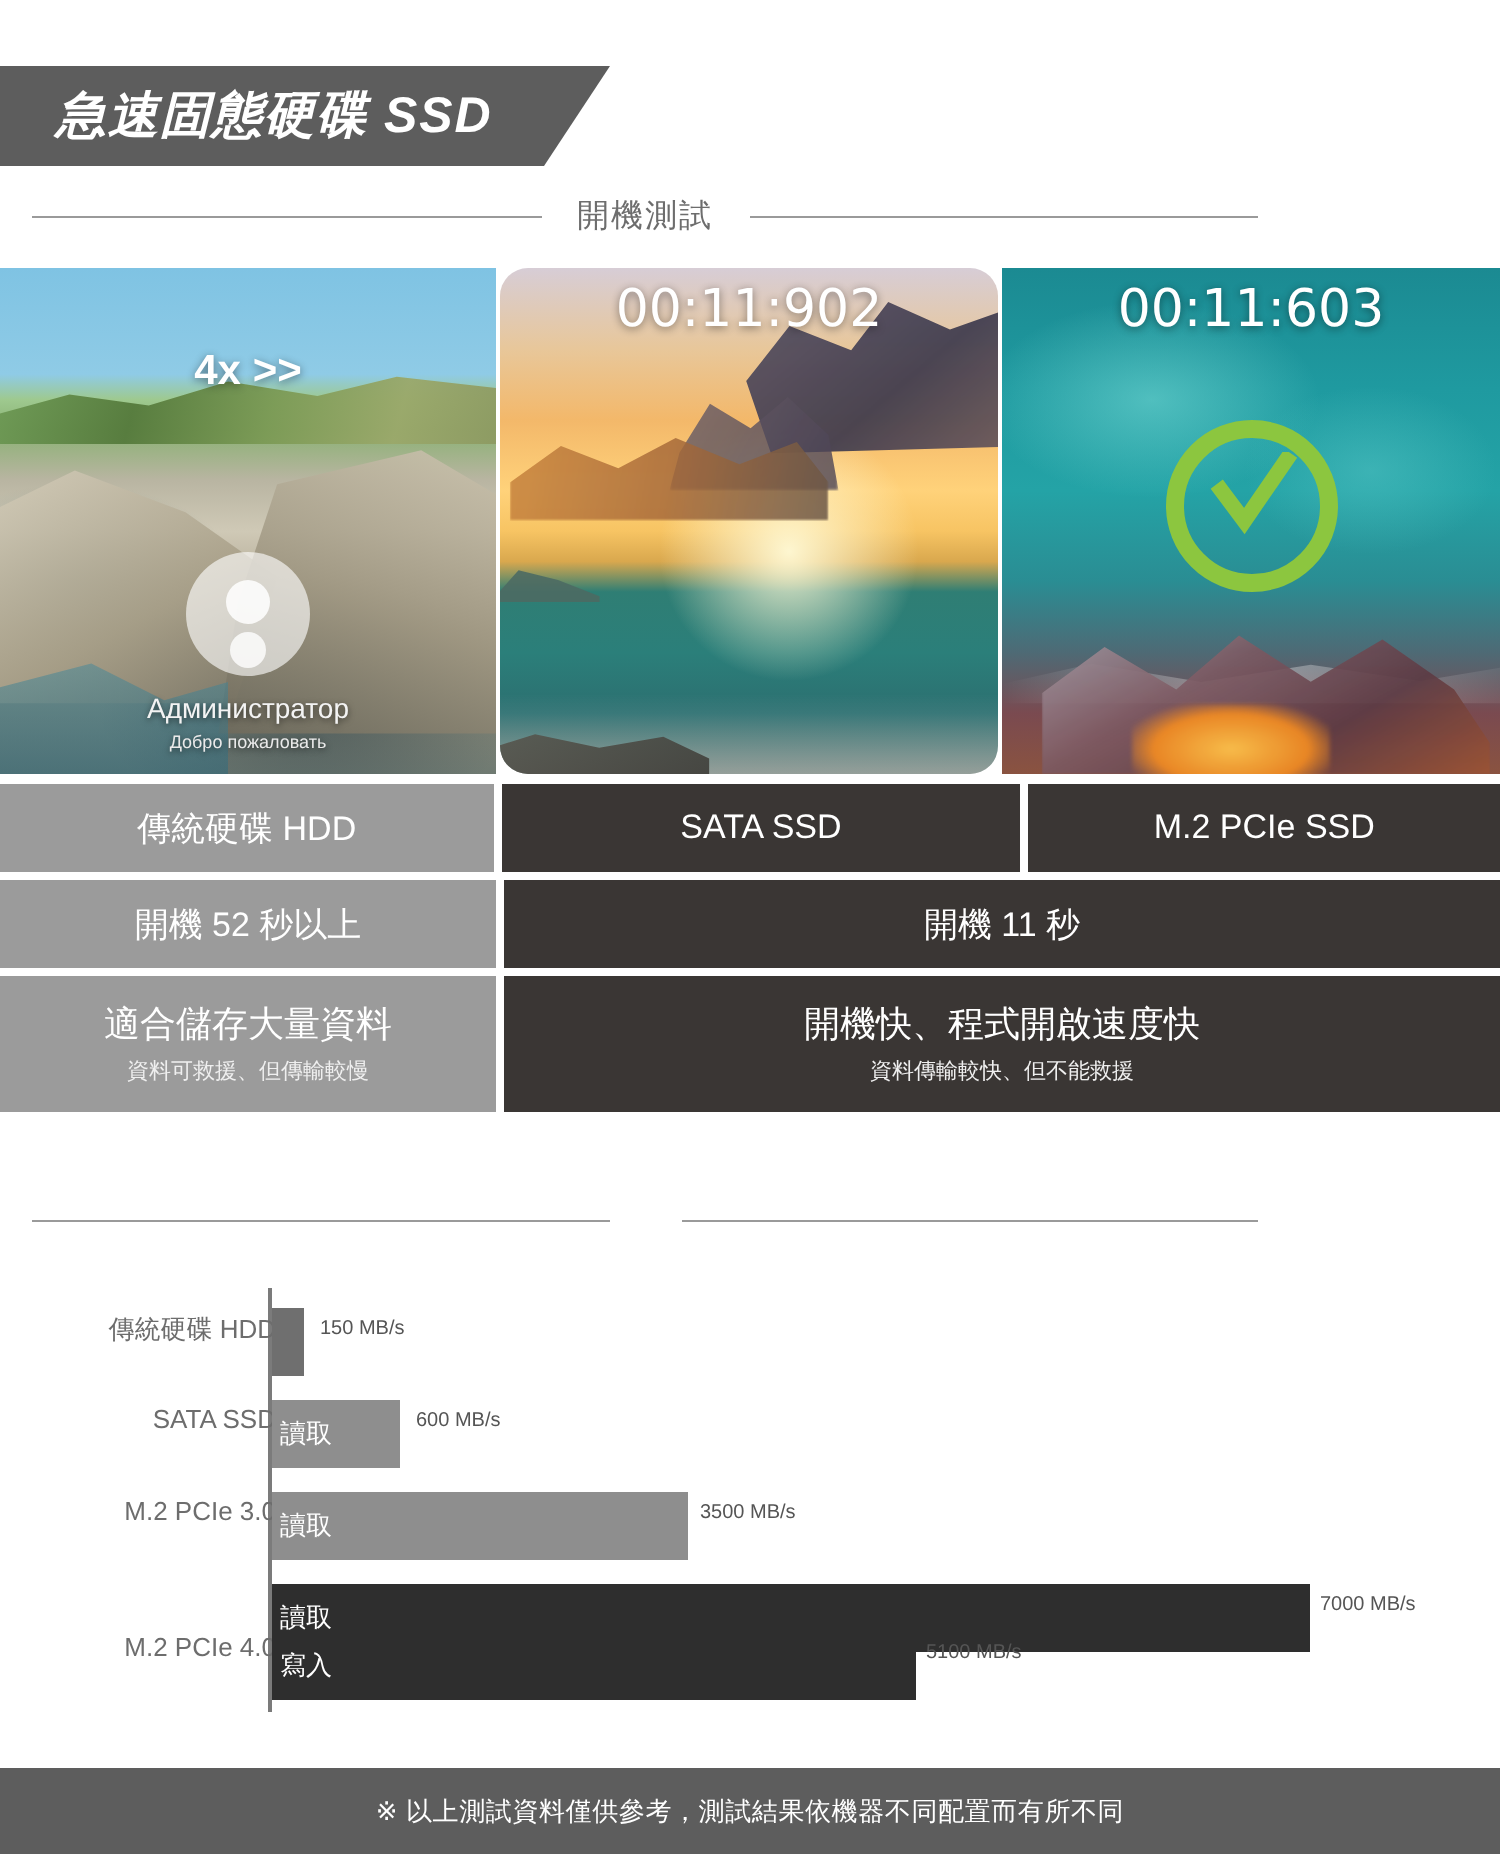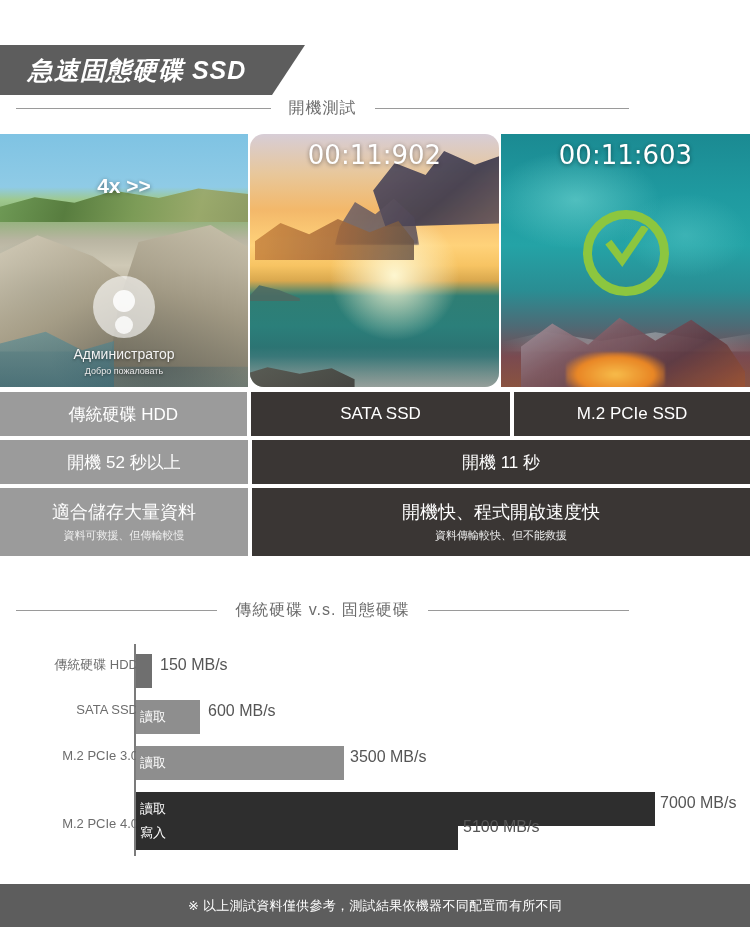--- a/index.html
+++ b/index.html
@@ -6,21 +6,21 @@
   body{
     width:750px;height:927px;
     font-family:"Liberation Sans","DejaVu Sans",sans-serif;
     color:#4a4a4a;
     overflow:hidden;
     position:relative;
   }
   .page{width:750px;height:927px;position:relative;background:#fff;}
 
   
-  .banner-wrap{position:absolute;left:0;top:45px;width:305px;height:50px;text-align:right;}
+  .banner-wrap{position:absolute;left:0;top:33px;width:305px;height:50px;text-align:right;}
   .banner{
     position:absolute;left:0;top:0;width:305px;height:50px;
     background:#5d5d5d;
     clip-path:polygon(0 0, 305px 0, 272px 50px, 0 50px);
   }
   .banner-text{
     position:absolute;left:28px;top:0;height:50px;line-height:50px;
     font-size:25px;font-style:italic;font-weight:700;color:#ffffff;
     letter-spacing:1px;white-space:nowrap;
   }
@@ -223,21 +223,21 @@
     position:absolute;left:136px;height:34px;display:flex;align-items:center;
     box-sizing:border-box;
   }
   .bar .blab{
     color:#ffffff;font-size:13px;padding-left:4px;white-space:nowrap;
   }
   .bar.lt{background:#6f6f6f;}
   .bar.md{background:#8e8e8e;}
   .bar.dk{background:#2e2e2e;}
   .bval{
-    position:absolute;font-size:16px;color:#555555;white-space:nowrap;
+    position:absolute;font-size:10px;color:#555555;white-space:nowrap;
     line-height:22px;height:22px;
   }
 
   
   .footer{
     position:absolute;left:0;top:884px;width:750px;height:43px;
     background:#5d5d5d;display:flex;align-items:center;justify-content:center;
   }
   .footer .ftext{font-size:13px;color:#ffffff;letter-spacing:.3px;}
 </style>
@@ -324,21 +324,20 @@
       <div class="cell dark c-wide">
         <div class="main">開機快、程式開啟速度快</div>
         <div class="sub">資料傳輸較快、但不能救援</div>
       </div>
     </div>
 
   </div>
 
   <div class="divider" id="divider-vs">
     <div class="line left"></div>
-    <div class="dtext">傳統硬碟 v.s. 固態硬碟</div>
     <div class="line right"></div>
   </div>
 
   <div class="chart">
     <div class="axis"></div>
 
     <div class="grp" style="top:14px;">
       <div class="glabel" style="top:2px;">傳統硬碟 HDD</div>
       <div class="bar lt" style="top:0;width:16px;">
         <span class="blab"></span>

